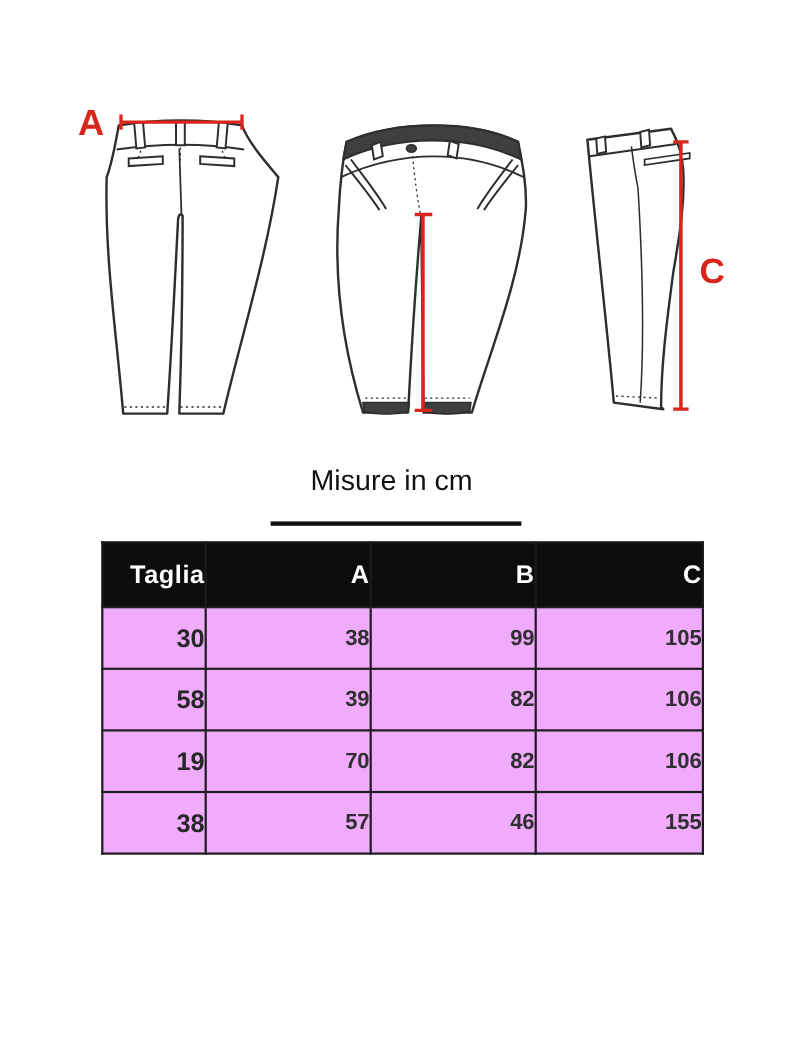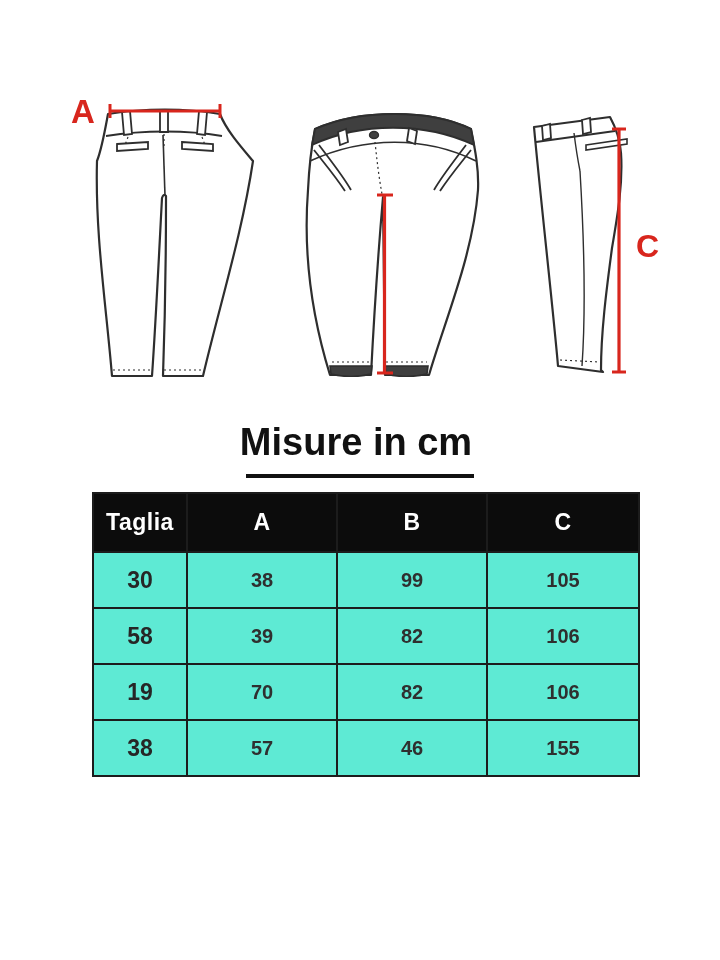--- a/index.html
+++ b/index.html
@@ -11,46 +11,46 @@
   .view-svg{position:absolute;}
   .measure-label{
     position:absolute;color:#d8261d;font-weight:700;
     font-family:"Liberation Sans", sans-serif;line-height:1;
   }
   .label-a{left:71px;top:95px;font-size:33px;}
   .label-b{left:400px;top:229px;font-size:32px;}
   .label-c{left:636px;top:230px;font-size:32px;}
   .page-title{
     position:absolute;left:0;top:421px;width:712px;margin:0;
-    text-align:center;font-size:38px;font-weight:700;color:#111111;
+    text-align:center;font-size:26px;font-weight:400;color:#111111;
     letter-spacing:0px;
   }
   .title-underline{
     position:absolute;left:246px;top:474px;width:228px;height:4px;
     background:#111111;
   }
   table.size-table{
     position:absolute;left:92px;top:492px;width:546px;
     border-collapse:collapse;table-layout:fixed;
     font-family:"Liberation Sans", sans-serif;
   }
   table.size-table col.c0{width:94px;}
   table.size-table col.c1{width:150px;}
   table.size-table col.c2{width:150px;}
   table.size-table col.c3{width:152px;}
   table.size-table th, table.size-table td{
-    border:2px solid #1c1c1c;text-align:center;vertical-align:middle;
+    border:2px solid #1c1c1c;text-align:right;vertical-align:middle;
     padding:0;
   }
   table.size-table thead th{
     background:#0c0c0c;color:#ffffff;height:57px;
     font-size:23px;font-weight:700;letter-spacing:0.5px;
   }
   table.size-table tbody td{
-    background:#5eead4;color:#2f2f2f;height:54px;
+    background:#f0abfc;color:#2f2f2f;height:54px;
     font-size:20px;font-weight:700;
   }
   table.size-table tbody td.size-col{font-size:23px;color:#262626;}
 </style>
 </head>
 <body>
 
 <div class="canvas">
 
   <div class="measure-label label-a">A</div>

